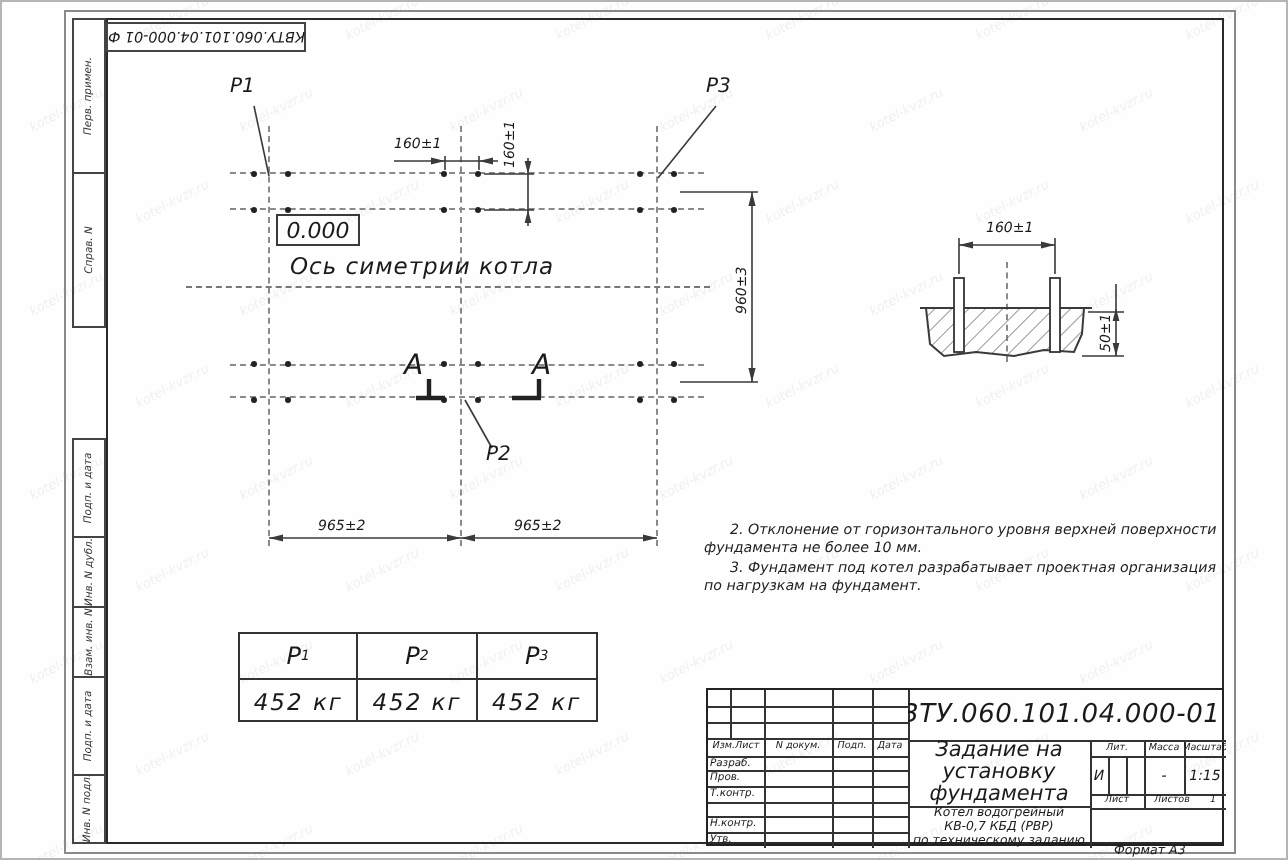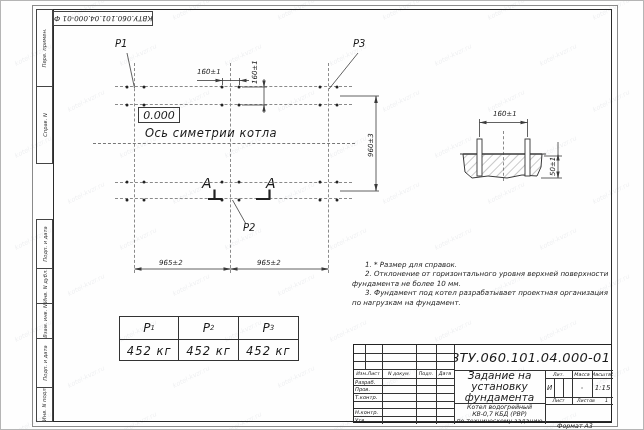--- a/index.html
+++ b/index.html
@@ -286,21 +286,20 @@
     <div class="c h">
         <span>Р</span>
         <sub>3</sub>
       </div>
     <div class="c v">452 кг</div>
     <div class="c v">452 кг</div>
     <div class="c v">452 кг</div>
   </div>
 
   <div class="abs notes">
-    <p>1. * Размер для справок.</p>
     <p>2. Отклонение от горизонтального уровня верхней поверхности фундамента не более 10 мм.</p>
     <p>3. Фундамент под котел разрабатывает проектная организация по нагрузкам на фундамент.</p>
   </div>
 
   <div class="abs tblock">
 
     <div class="vl" style="left:11px;top:0;height:24px;"></div>
     <div class="vl" style="left:28px;top:0;height:79px;"></div>
     <div class="vl" style="left:62px;top:0;height:79px;"></div>
     <div class="vl" style="left:82px;top:0;height:79px;"></div>

